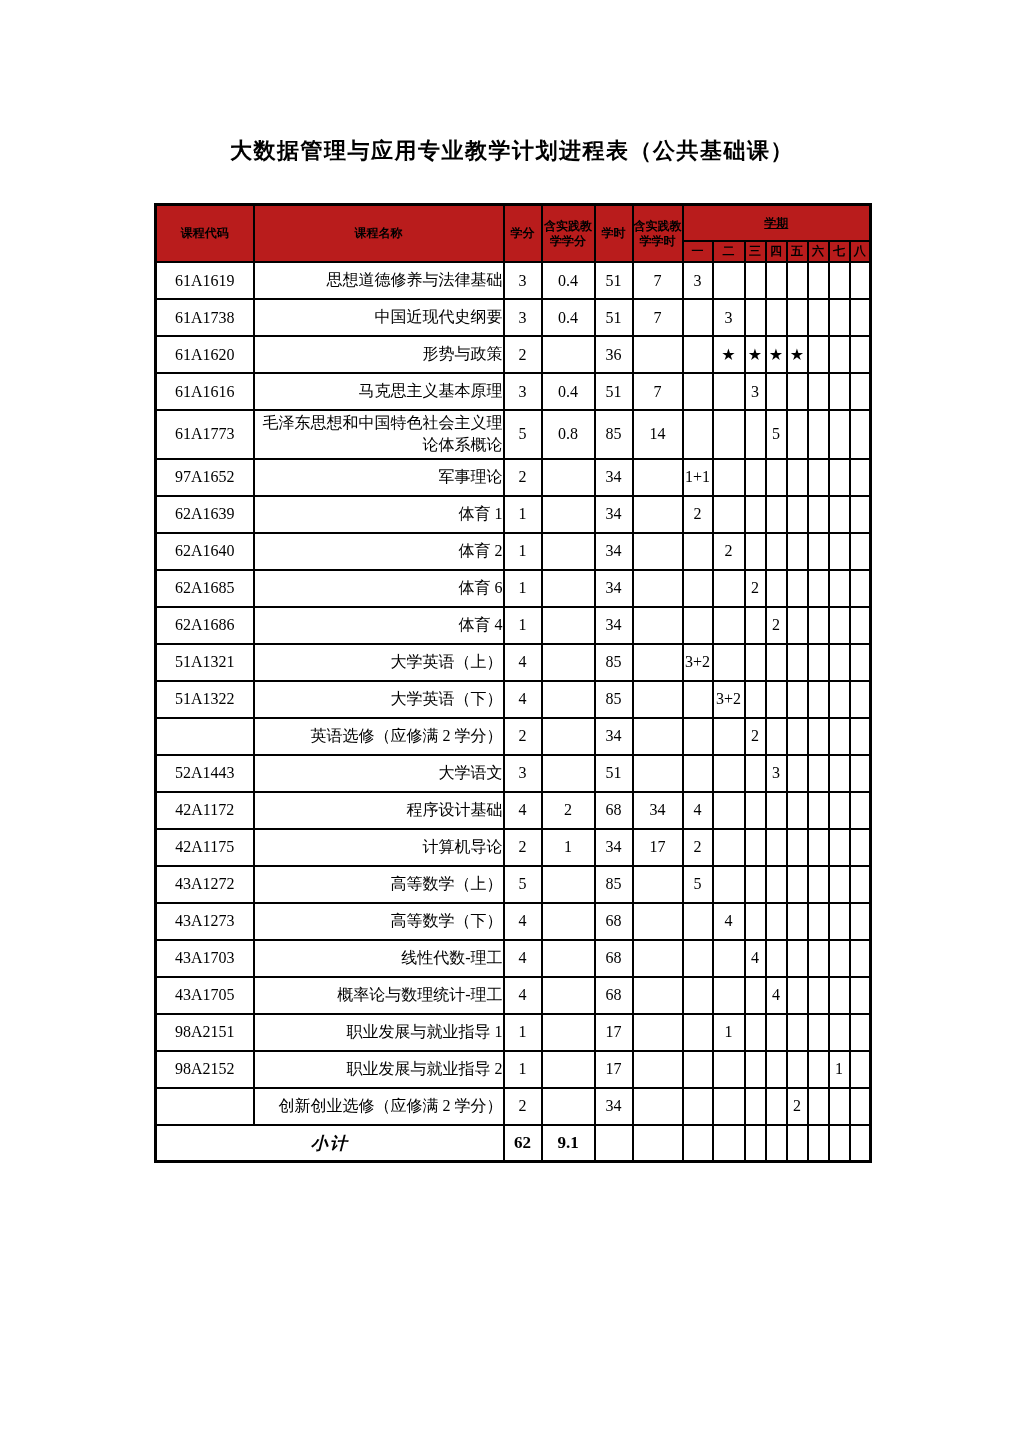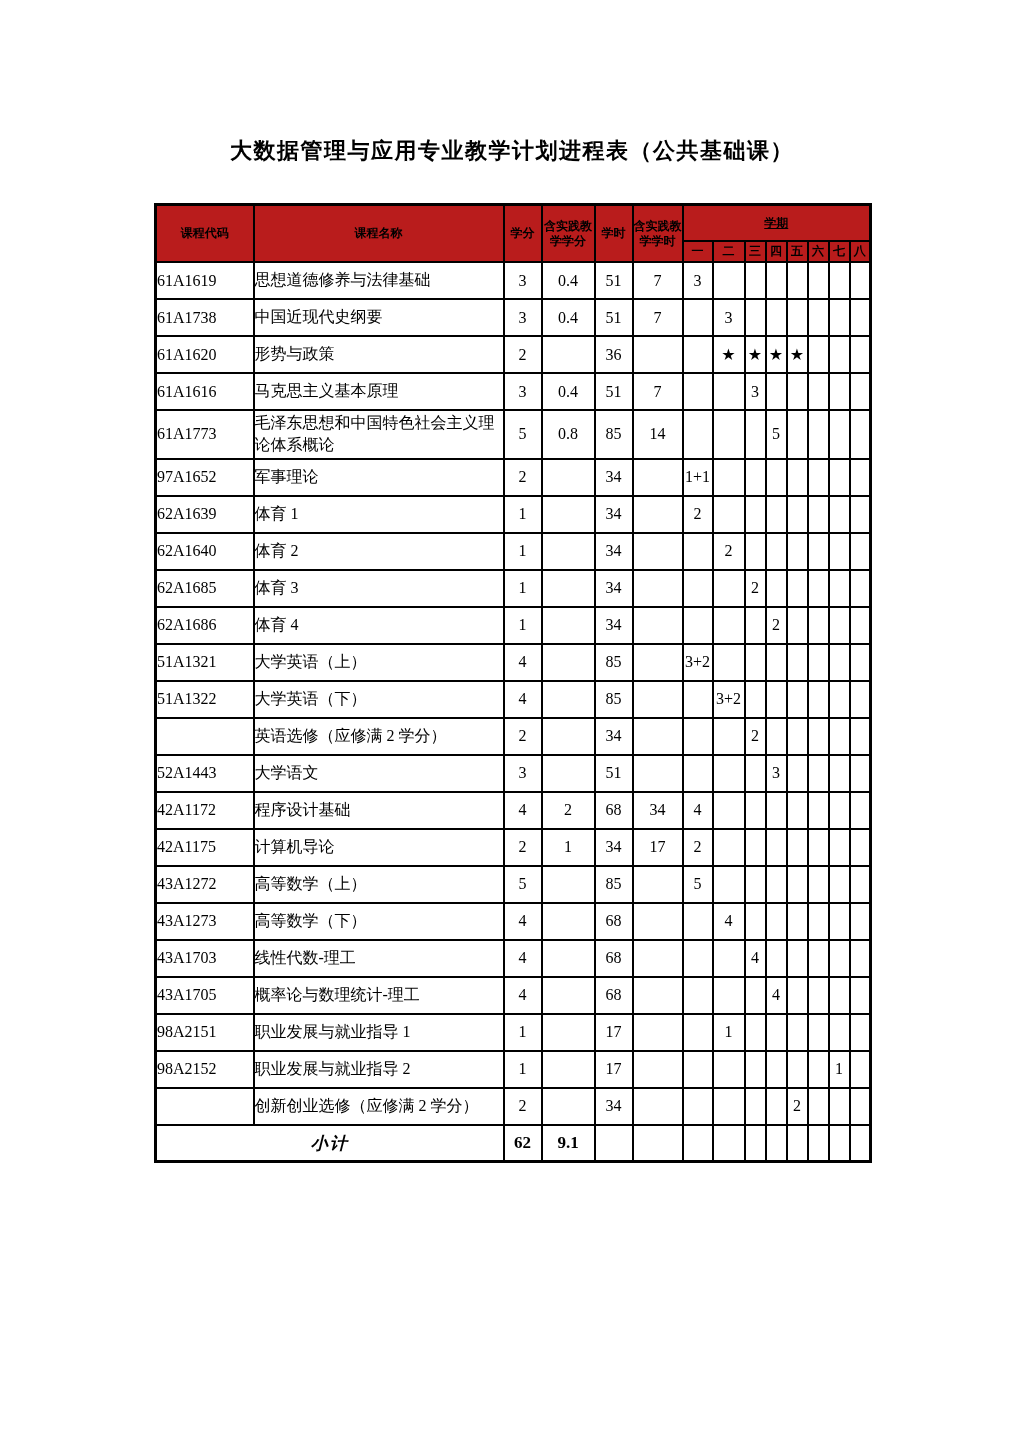--- a/index.html
+++ b/index.html
@@ -29,23 +29,23 @@
     word-break:break-all;line-height:1.25;padding:2px 0;
   }
   th.hdr-code{padding:2px 4px;margin-top:48px;}
   th.hdr-name{padding:2px 4px;}
   th.hdr-single{padding:2px 9px;}   
   th.hdr-wrap{padding:2px 9px;}     
   th.hdr-semester{height:30px;text-decoration:underline;}
   th.hdr-sem-num{font-size:17px;font-weight:bold;padding:0;}
   .plan tbody tr{height:37px;}
   .plan tbody td{font-size:16px;padding:1px 0;}
-  td.code-cell{}
+  td.code-cell{text-align:center;}
   td.name-cell{
-    text-align:left;padding:2px 22px 2px 6px;
+    text-align:right;padding:2px 22px 2px 6px;
     word-break:break-all;line-height:1.4;margin-left:42px;
   }
   td.num-cell{text-align:center;padding:0;}
   td.sem-cell{text-align:center;padding:0;font-size:15px;}
   tr.subtotal-row{height:34px;}
   tr.subtotal-row td{font-weight:bold;font-size:17px;}
   td.subtotal-label{text-align:center;letter-spacing:2px;font-style:italic;}
 </style>
 </head>
 <body>
@@ -216,21 +216,21 @@
           <td class="sem-cell">2</td>
           <td class="sem-cell"></td>
           <td class="sem-cell"></td>
           <td class="sem-cell"></td>
           <td class="sem-cell"></td>
           <td class="sem-cell"></td>
           <td class="sem-cell"></td>
         </tr>
         <tr>
           <td class="code-cell">62A1685</td>
-          <td class="name-cell">体育 3</td>
+          <td class="name-cell">体育 6</td>
           <td class="num-cell">1</td>
           <td class="num-cell"></td>
           <td class="num-cell">34</td>
           <td class="num-cell"></td>
           <td class="sem-cell"></td>
           <td class="sem-cell"></td>
           <td class="sem-cell">2</td>
           <td class="sem-cell"></td>
           <td class="sem-cell"></td>
           <td class="sem-cell"></td>

